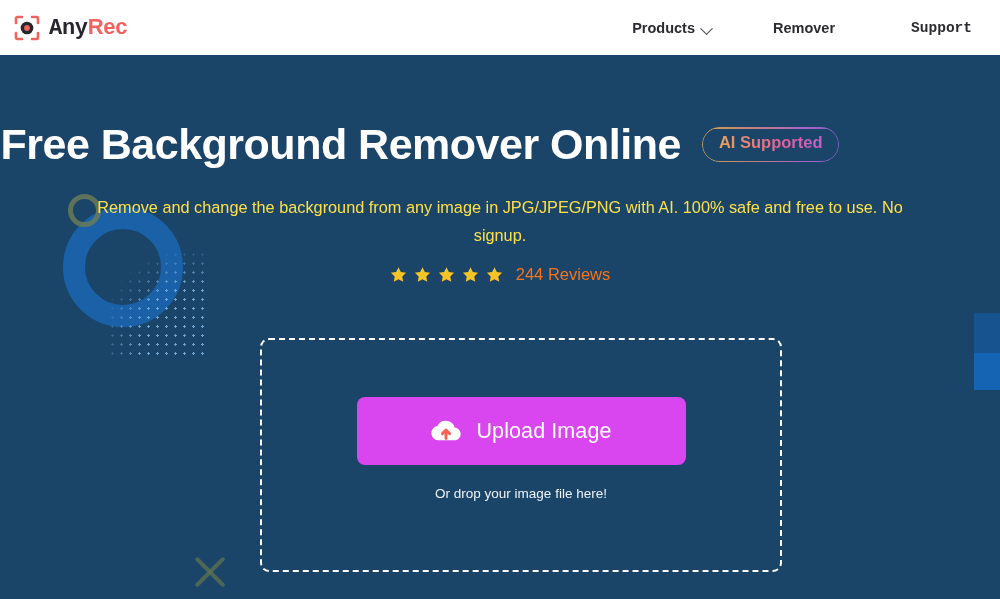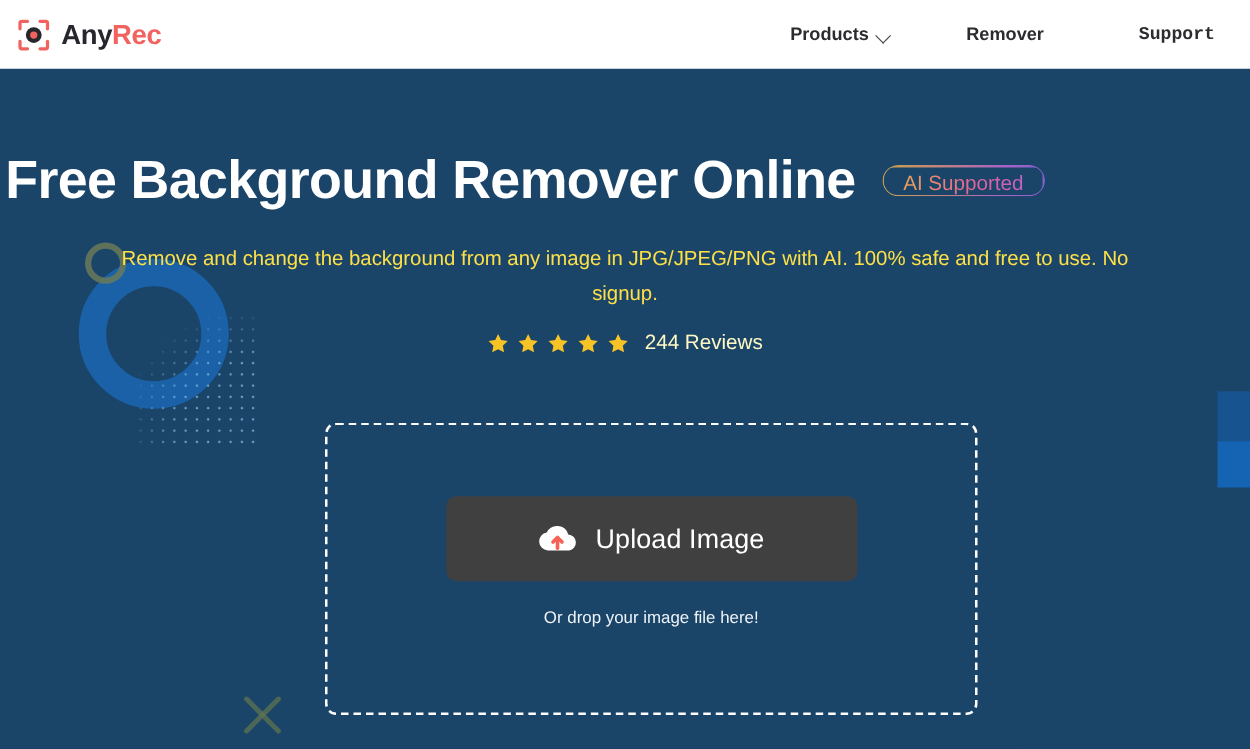--- a/index.html
+++ b/index.html
@@ -50,21 +50,21 @@
     flex: 0 0 auto;
   }
 
   .brand-text {
     font-size: 22px;
     font-weight: bold;
     letter-spacing: -0.3px;
     line-height: 1;
     white-space: nowrap;
   }
-  .brand-any { color: #26262c; }
+  .brand-any { color: #26262c; font-family: Liberation Mono, monospace; }
   .brand-rec { color: #f2635f; }
 
   .nav {
     position: absolute;
     right: 0;
     top: 0;
     height: 55px;
     display: flex;
     align-items: center;
   }
@@ -186,24 +186,24 @@
     font-size: 43px;
     font-weight: bold;
     color: #ffffff;
     letter-spacing: -0.5px;
     line-height: 1.15;
     white-space: nowrap;
   }
 
   .ai-badge {
     position: relative;
-    padding: 6px 17px 0;
+    padding: 6px 17px 10px;
     border-radius: 999px;
     font-size: 16.5px;
-    font-weight: normal;
+    font-weight: bold;
     white-space: nowrap;
     background: linear-gradient(90deg, #e9b84b 0%, #e98a6d 28%, #e2629b 58%, #b661d8 100%);
     -webkit-background-clip: text;
             background-clip: text;
     -webkit-text-fill-color: transparent;
     color: transparent;
   }
   .ai-badge::before {
     content: "";
     position: absolute;
@@ -245,21 +245,21 @@
   .stars { display: flex; gap: 7px; align-items: center; }
 
   .star {
     width: 17px;
     height: 17px;
     display: block;
   }
 
   .reviews-text {
     font-size: 16.5px;
-    color: #fef9c3;
+    color: #f97316;
     margin-left: 5px;
     white-space: nowrap;
   }
 
   
   .dropzone {
     position: absolute;
     left: 260px;
     top: 283px;
     width: 522px;
@@ -269,21 +269,21 @@
     display: flex;
     flex-direction: column;
     align-items: center;
     justify-content: center;
     cursor: pointer;
   }
 
   .upload-btn {
     width: 329px;
     height: 68px;
-    background: #404040;
+    background: #d946ef;
     border: none;
     border-radius: 8px;
     display: flex;
     align-items: center;
     justify-content: center;
     gap: 14px;
     cursor: pointer;
     margin-top: -12px;
   }
 

